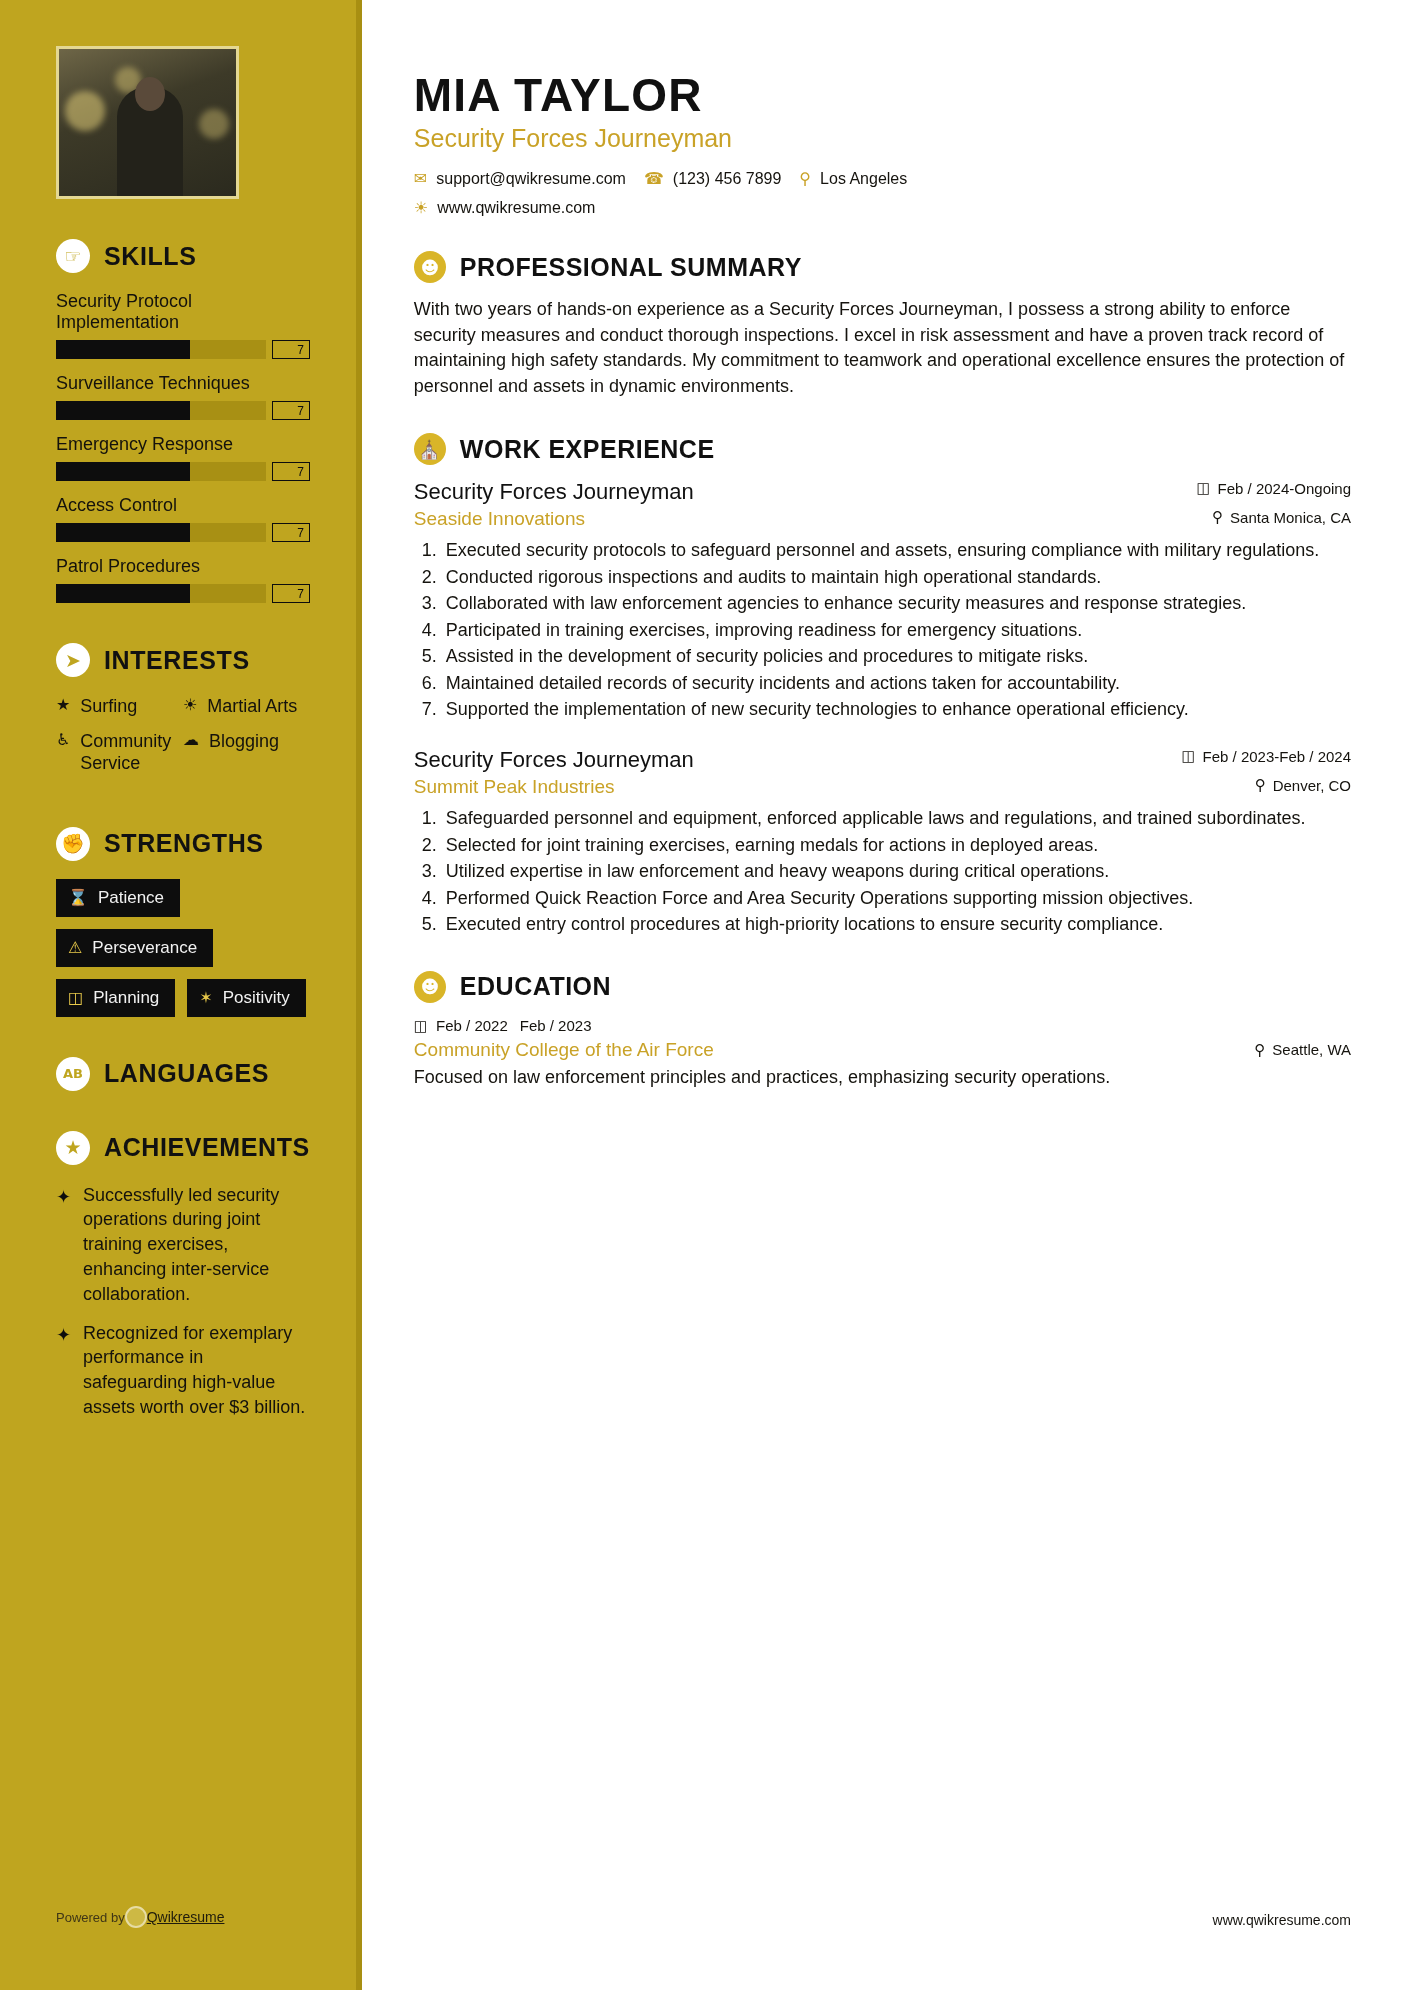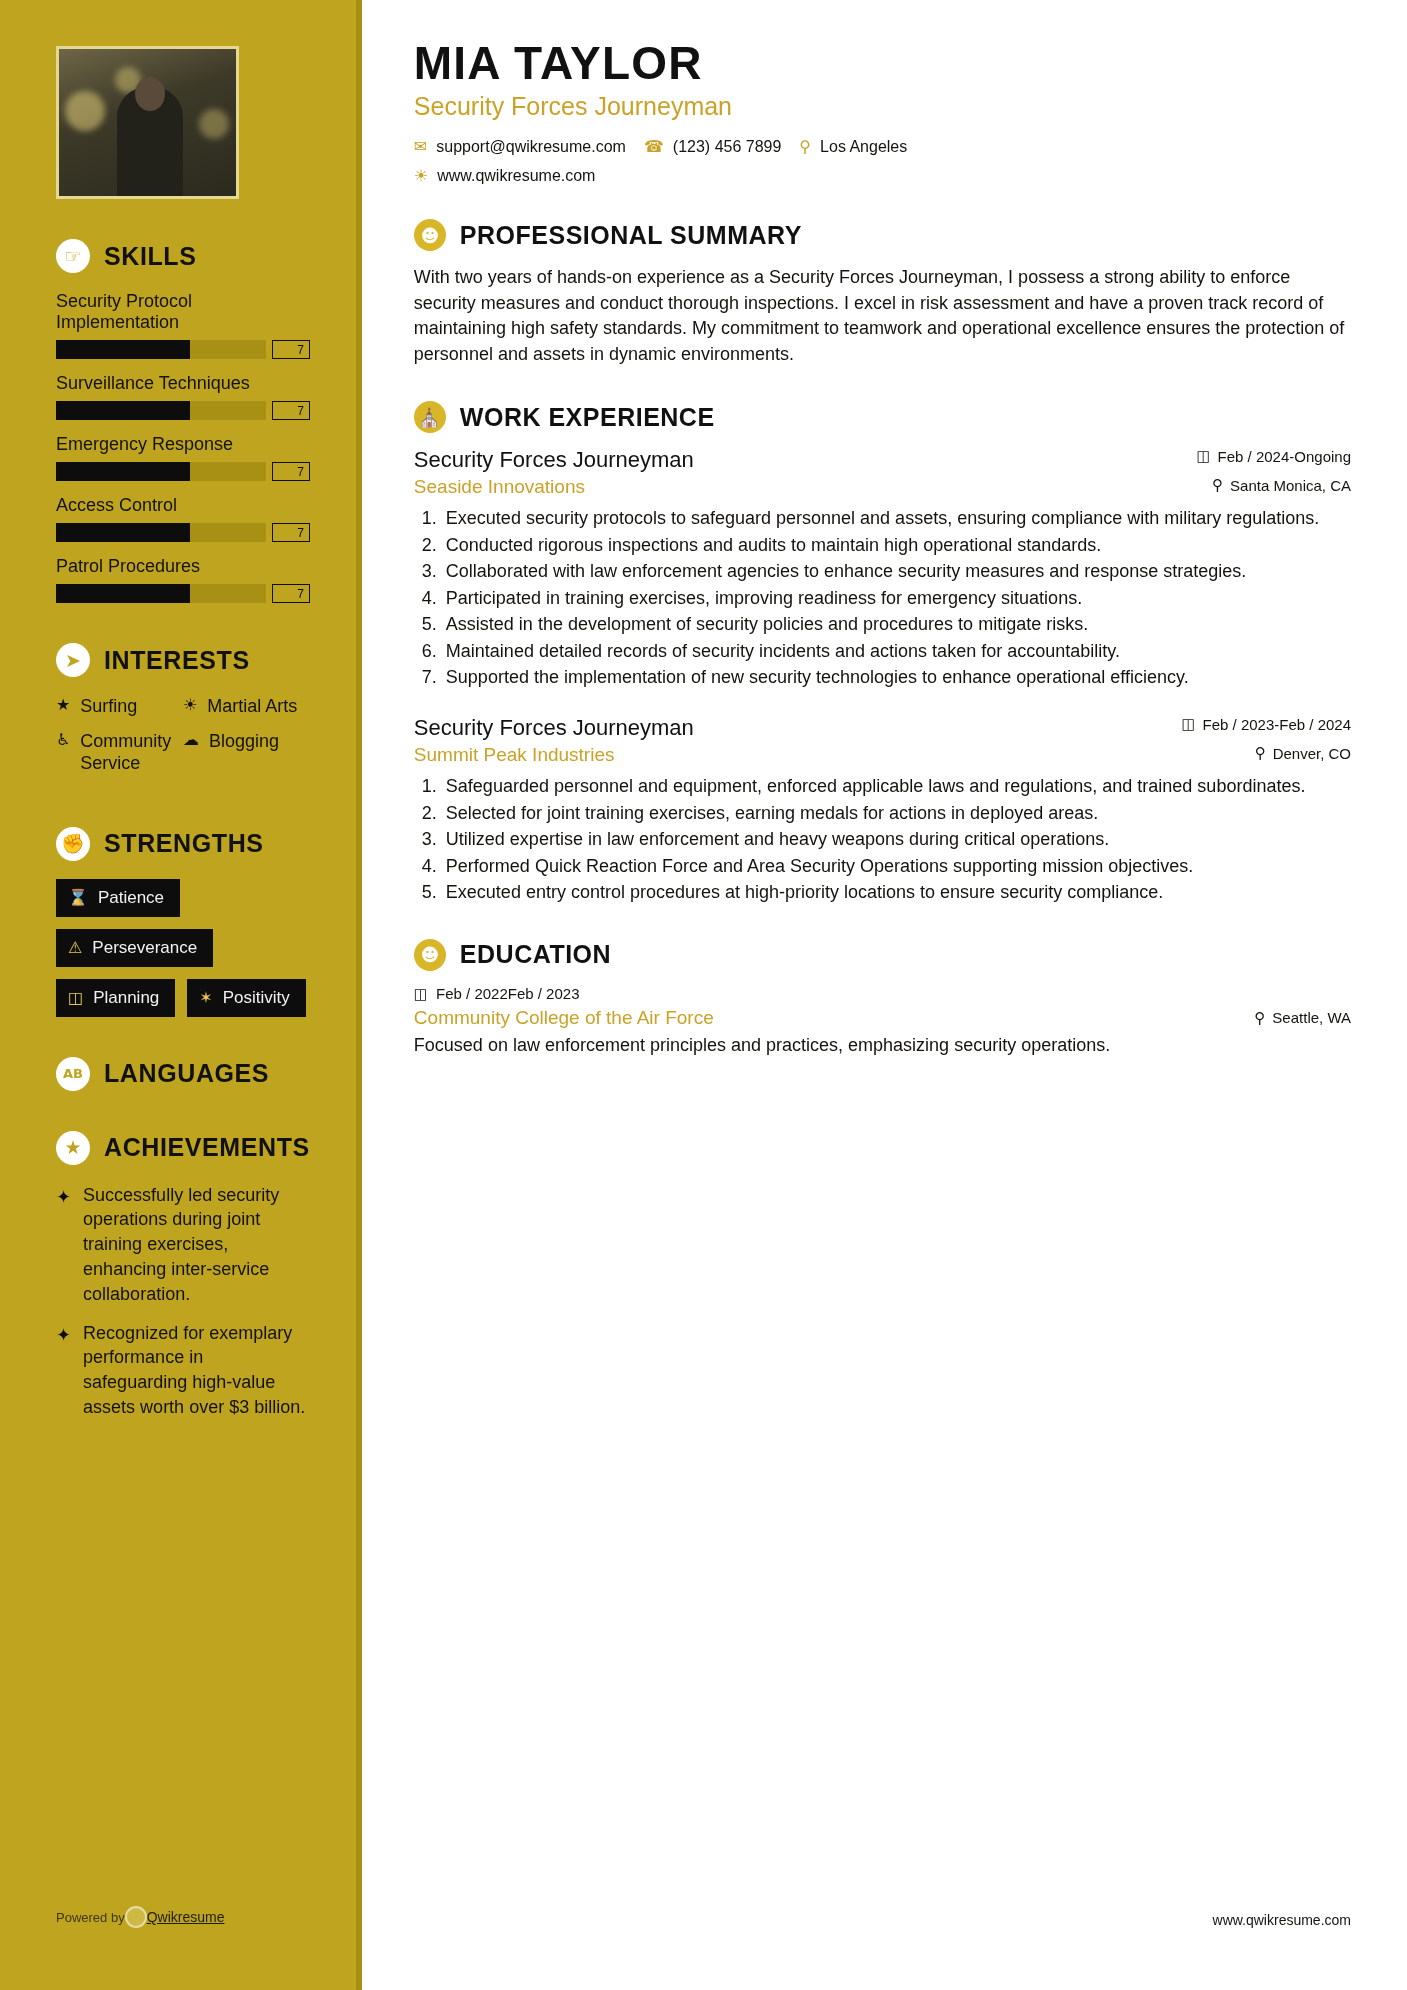--- a/index.html
+++ b/index.html
@@ -133,21 +133,21 @@
   }
   .powered .logo {
     width: 22px; height: 22px; border-radius: 50%;
     background: #cdb944; border: 2px solid #e6dca4;
   }
   .powered .brand { color: #1f1c0c; text-decoration: underline; font-size: 14px; }
 
   
   .main {
     flex: 1 1 auto;
-    padding: 36px 56px 0 52px;
+    padding: 68px 56px 0 52px;
     position: relative;
   }
   .name {
     font-size: 46px; font-weight: bold; letter-spacing: 1.2px;
     color: #111; margin: 0 0 2px 0;
   }
   .role { font-size: 25px; color: #c9a227; margin: 0 0 16px 0; }
   .contact-row { display: flex; flex-wrap: wrap; align-items: center; gap: 10px 18px; }
   .contact {
     display: flex; align-items: center; gap: 9px;
@@ -176,21 +176,21 @@
   .job-company { font-size: 19px; color: #c9a227; }
   ol.duties { margin: 8px 0 0 0; padding-left: 28px; }
   ol.duties li { font-size: 18px; line-height: 1.36; color: #15130e; margin-bottom: 2px; padding-left: 4px; }
 
   .edu-top { display: flex; justify-content: space-between; align-items: flex-start; gap: 16px; }
   .edu-degree { font-size: 22px; color: #111; max-width: 430px; line-height: 1.2; }
   .edu-date {
     font-size: 15px; color: #15130e; display: flex; align-items: center; gap: 8px;
     white-space: nowrap;
   }
-  .edu-date .dates { display: flex; gap: 0; }
+  .edu-date .dates { display: flex; gap: 12px; }
   .edu-date .d { display: block; text-align: center; line-height: 1.2; }
   .edu-sub { display: flex; justify-content: space-between; align-items: center; margin-top: 4px; }
   .edu-school { font-size: 19px; color: #c9a227; }
   .edu-desc { font-size: 18px; line-height: 1.4; color: #15130e; margin: 4px 0 0 0; }
 
   .site-foot {
     position: absolute; right: 56px; bottom: 62px;
     font-size: 14px; color: #15130e;
   }
   .gi { font-family: "DejaVu Sans", sans-serif; }

